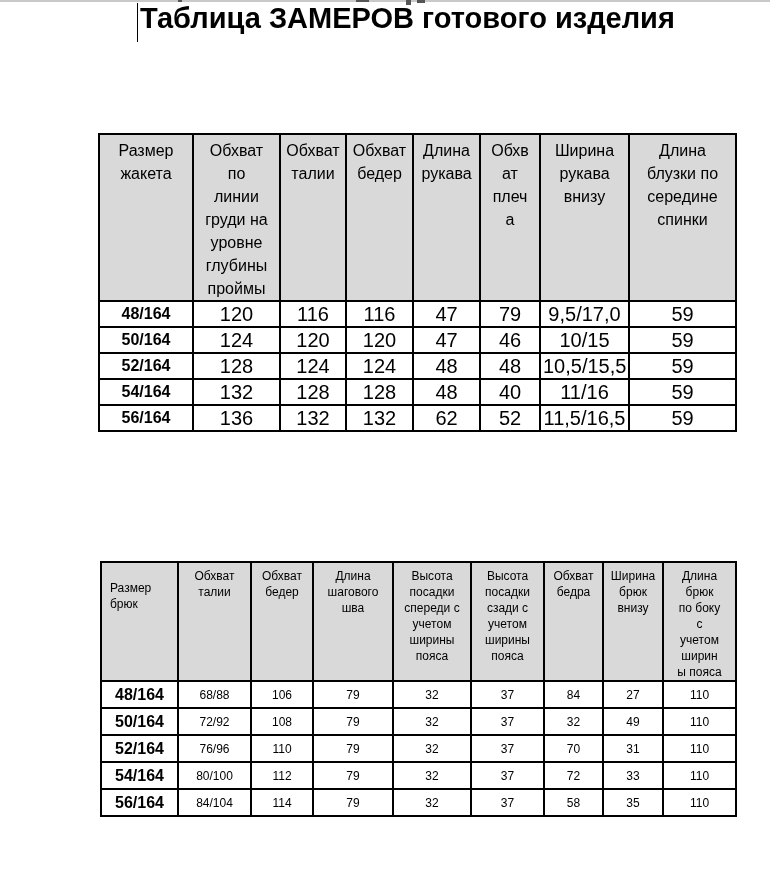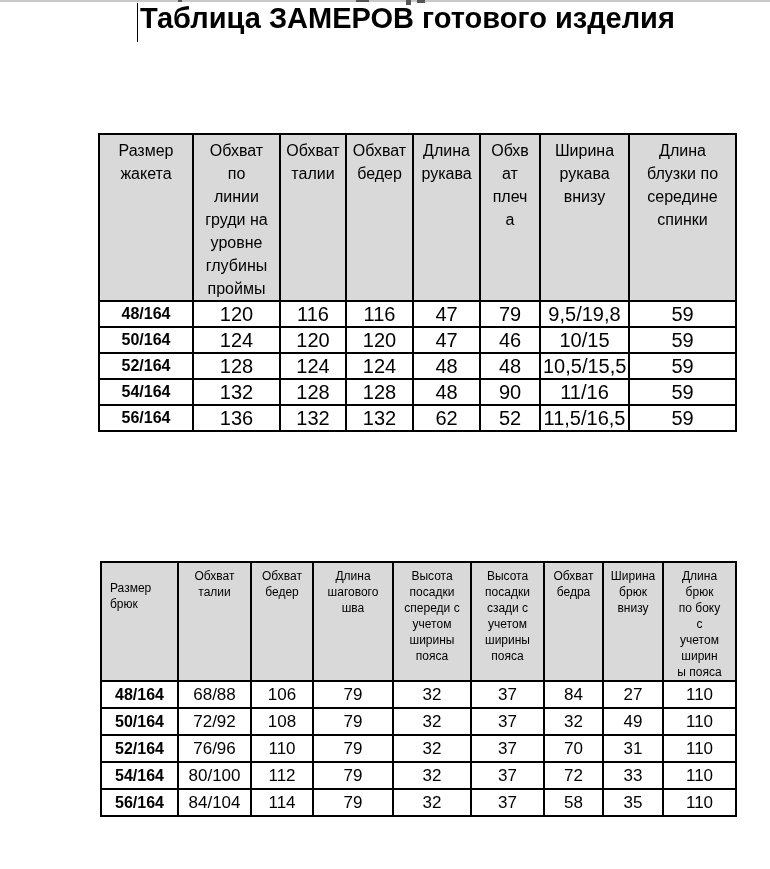--- a/index.html
+++ b/index.html
@@ -24,21 +24,21 @@
   .t1 td { text-align:center; vertical-align:middle; font-size:20px; padding:0 2px; }
   .t1 td.size { font-weight:700; font-size:16px; }
 
   
   .t2 { left:100px; top:561px; width:637px; }
   .t2 thead tr { height:112px; }
   .t2 th { background:#d9d9d9; vertical-align:top; text-align:center; font-weight:400;
            font-size:12px; line-height:16px; white-space:pre-line; padding-top:5px; }
   .t2 th.corner { text-align:left; padding:17px 0 0 8px; }
   .t2 tbody tr { height:27px; }
-  .t2 td { text-align:center; vertical-align:middle; font-size:17px; padding:0 2px; }
+  .t2 td { text-align:center; vertical-align:middle; font-size:12px; padding:0 2px; }
   .t2 td.size { font-weight:700; font-size:16px; }
 </style>
 </head>
 <body>
 
 <div class="page">
 
   <div class="top-strip"></div>
   <div class="artifact" style="left:356px;top:0;width:13px;height:2px;"></div>
   <div class="artifact" style="left:406px;top:0;width:5px;height:5px;"></div>
@@ -90,21 +90,21 @@
       </tr>
     </thead>
     <tbody>
       <tr>
         <td class="size">48/164</td>
         <td>120</td>
         <td>116</td>
         <td>116</td>
         <td>47</td>
         <td>79</td>
-        <td>9,5/19,8</td>
+        <td>9,5/17,0</td>
         <td>59</td>
       </tr>
       <tr>
         <td class="size">50/164</td>
         <td>124</td>
         <td>120</td>
         <td>120</td>
         <td>47</td>
         <td>46</td>
         <td>10/15</td>
@@ -119,21 +119,21 @@
         <td>48</td>
         <td>10,5/15,5</td>
         <td>59</td>
       </tr>
       <tr>
         <td class="size">54/164</td>
         <td>132</td>
         <td>128</td>
         <td>128</td>
         <td>48</td>
-        <td>90</td>
+        <td>40</td>
         <td>11/16</td>
         <td>59</td>
       </tr>
       <tr>
         <td class="size">56/164</td>
         <td>136</td>
         <td>132</td>
         <td>132</td>
         <td>62</td>
         <td>52</td>

